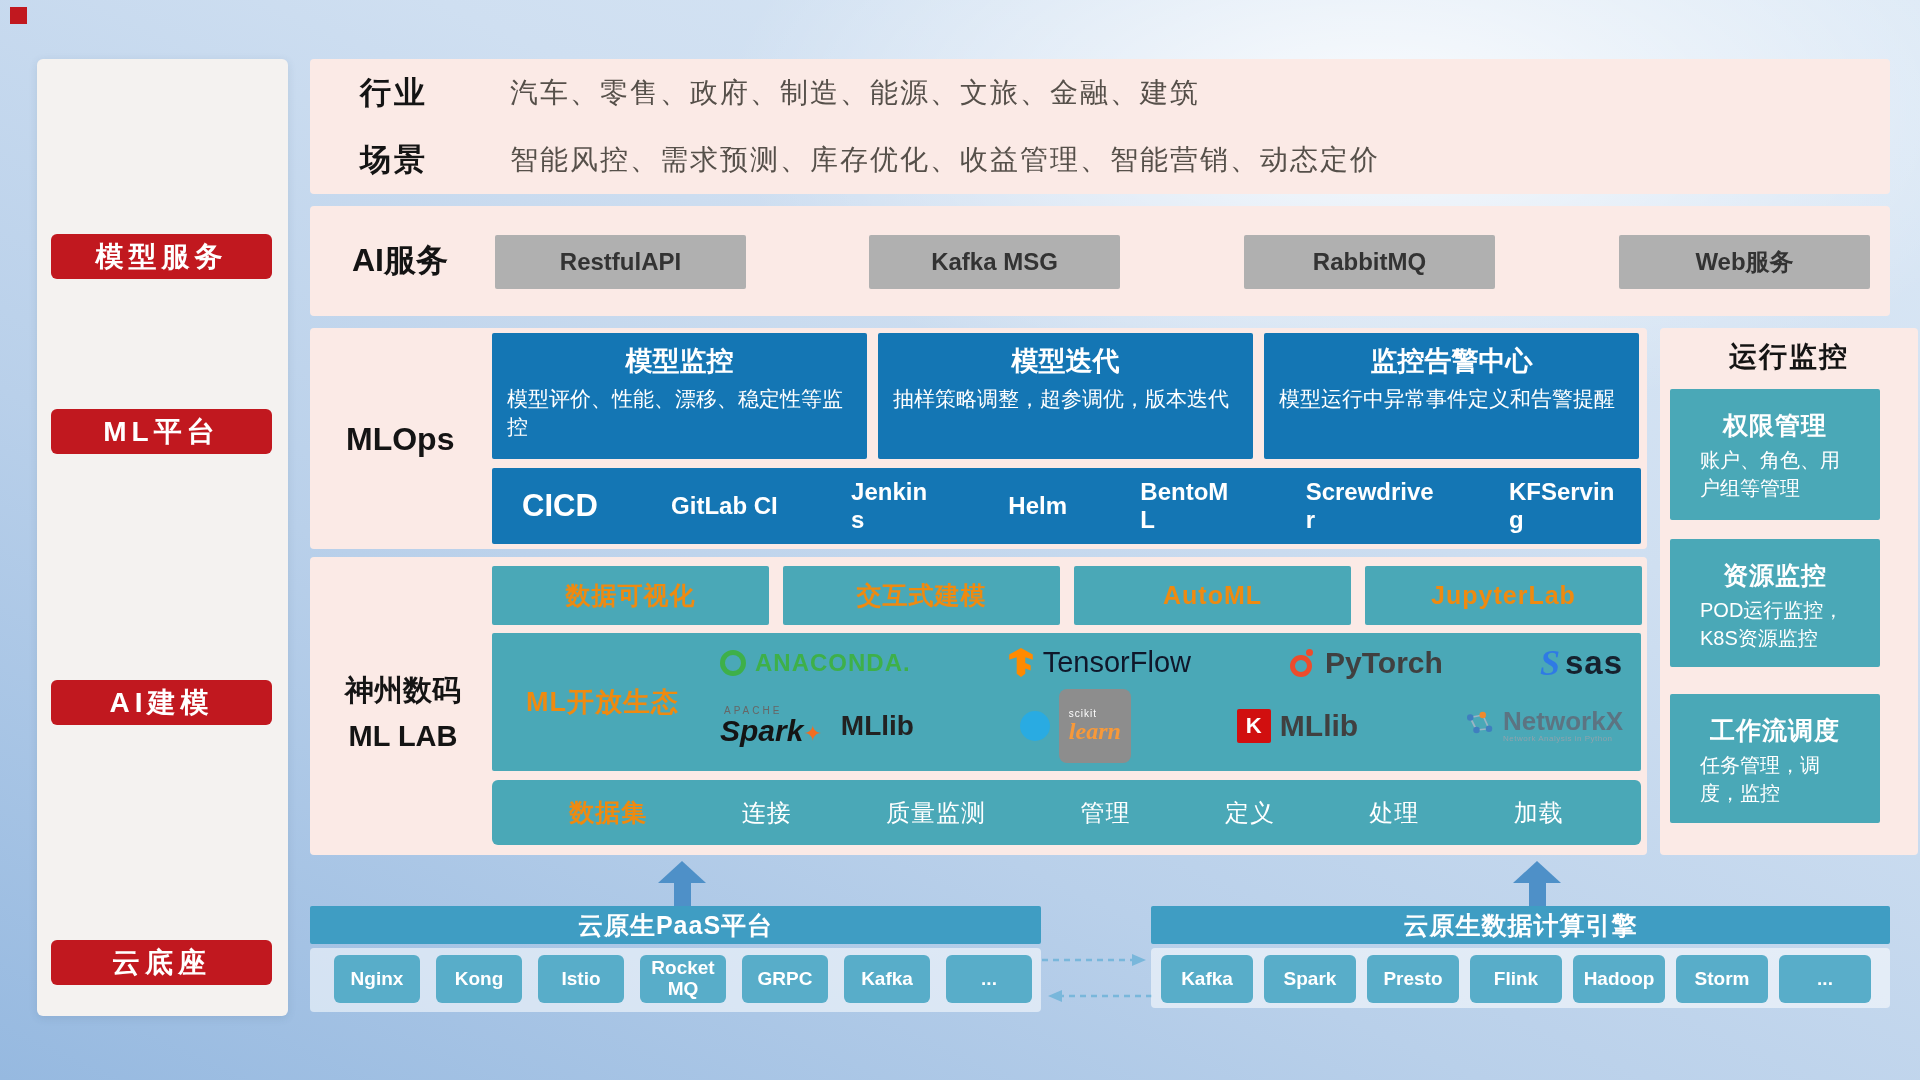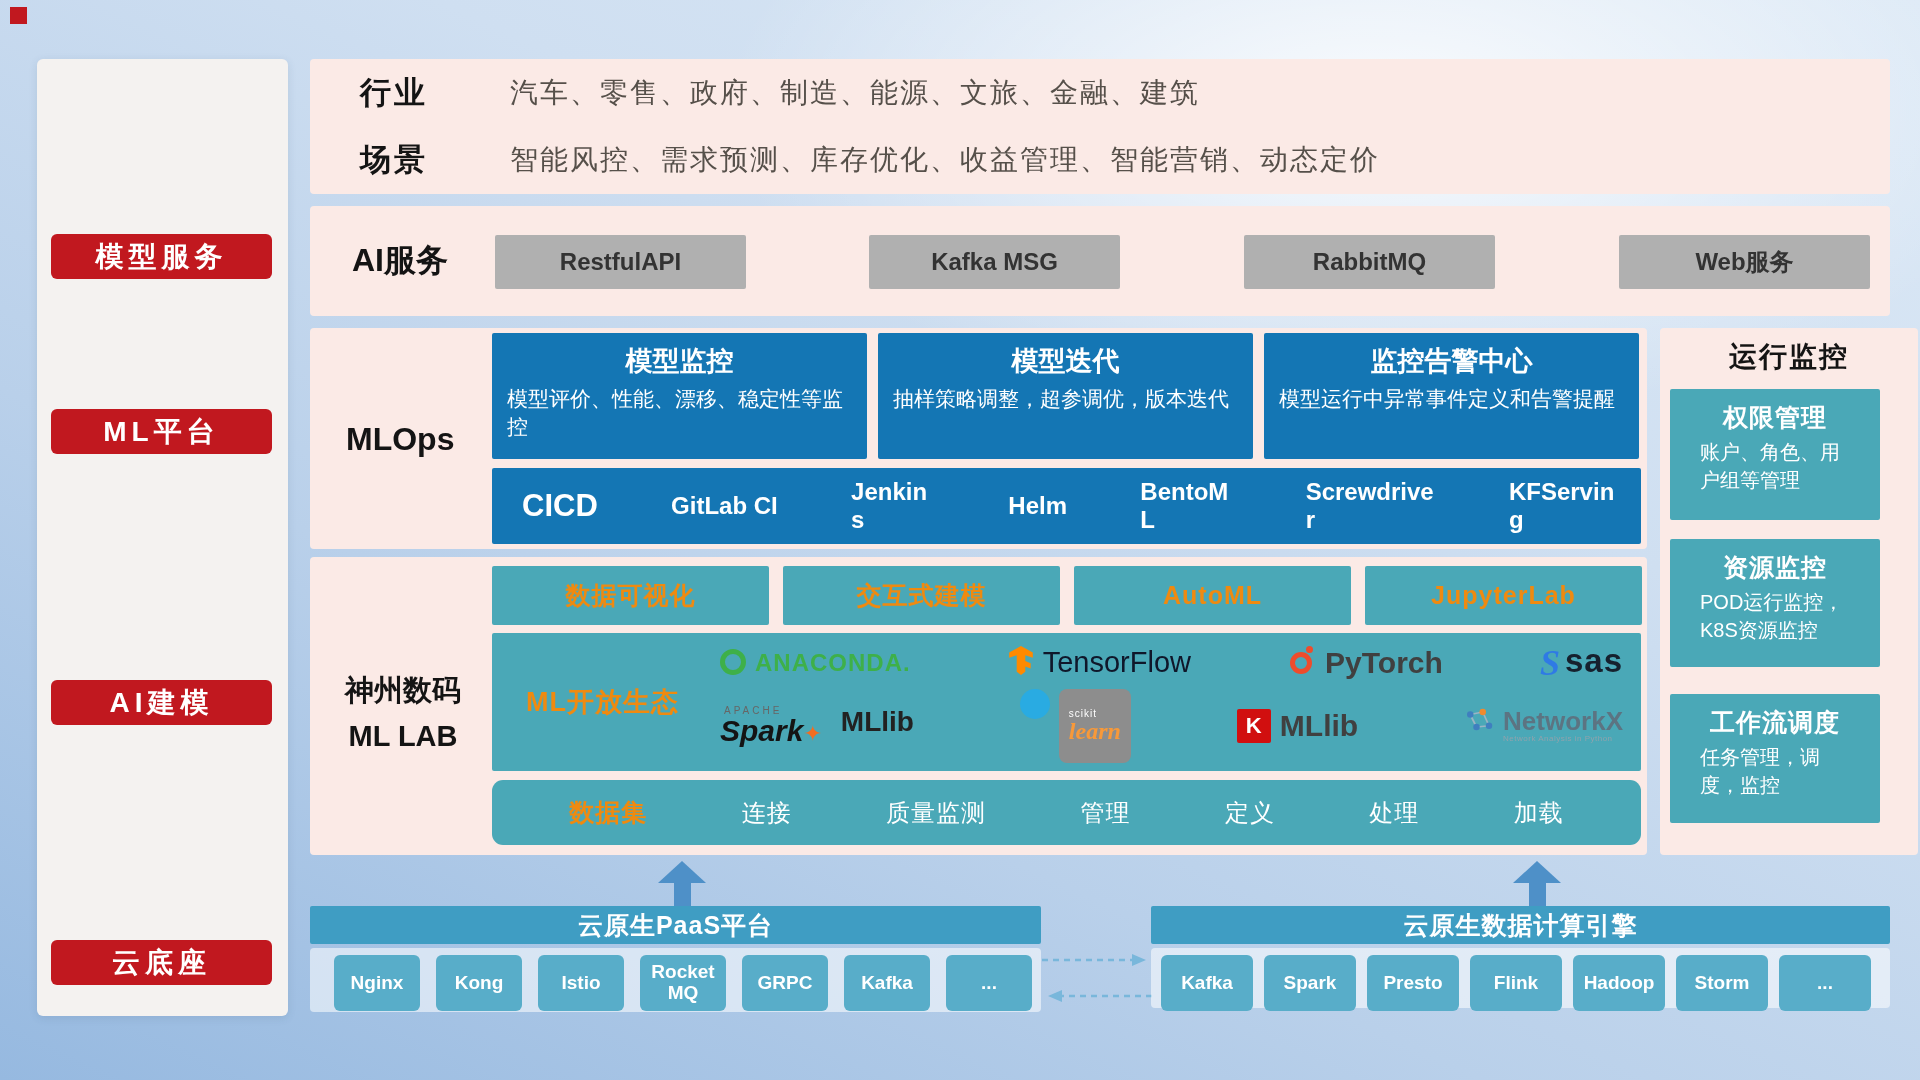--- a/index.html
+++ b/index.html
@@ -47,21 +47,21 @@
 
   
   .mllab-label{position:absolute;left:8px;top:110px;width:170px;text-align:center;
     font-size:29px;font-weight:700;color:#141414;line-height:46px}
   .teal-btn{position:absolute;top:9px;width:277px;height:59px;background:#4aa8b7;border-radius:2px;
     color:#ef8a10;font-size:25px;font-weight:700;display:flex;align-items:center;justify-content:center;letter-spacing:1px}
   .eco-box{position:absolute;left:182px;top:76px;width:1149px;height:138px;background:#4aa8b7;border-radius:2px}
   .eco-label{position:absolute;left:34px;top:50%;transform:translateY(-50%);color:#ef8a10;font-size:27px;font-weight:700;letter-spacing:1px}
   .eco-rows{position:absolute;left:228px;right:18px;top:6px;bottom:6px;display:flex;flex-direction:column;justify-content:space-around}
   .eco-row{display:flex;align-items:center;justify-content:space-between}
-  .logo{display:flex;align-items:flex-start;gap:9px}
+  .logo{display:flex;align-items:center;gap:9px}
   .ana-icon{width:26px;height:26px;border:5px solid #3eb049;border-radius:50%}
   .ana-text{color:#3eb049;font-weight:800;font-size:24px;letter-spacing:1px}
   .tf-icon{width:26px;height:29px}
   .tf-text{color:#0f172a;font-weight:400;font-size:29px}
   .pt-icon{position:relative;width:28px;height:28px}
   .pt-ring{position:absolute;left:2px;bottom:0;width:22px;height:22px;border:5px solid #ee4c2c;border-radius:50%}
   .pt-dot{position:absolute;right:3px;top:0;width:7px;height:7px;background:#ee4c2c;border-radius:50%}
   .pt-text{color:#404040;font-weight:600;font-size:30px}
   .sas-swirl{color:#2f7ae5;font-size:36px;font-weight:800;font-family:"Liberation Serif",serif;font-style:italic;margin-right:-4px}
   .sas-text{color:#16212e;font-weight:800;font-size:33px;letter-spacing:1px}
@@ -73,36 +73,36 @@
   .sk-disc{width:30px;height:30px;background:#29abe2;border-radius:50%}
   .sk-badge{display:flex;flex-direction:column;background:#8d8d8d;border-radius:8px;padding:20px 10px;line-height:1}
   .sk-top{font-size:10px;color:#fff;letter-spacing:1px}
   .sk-script{font-size:24px;font-weight:700;font-style:italic;color:#f89939;font-family:"Liberation Serif",serif}
   .keras-k{width:34px;height:34px;background:#d10f0f;color:#fff;font-weight:700;font-size:22px;display:flex;align-items:center;justify-content:center;border-radius:2px}
   .keras-text{color:#404040;font-weight:600;font-size:30px}
   .nx-icon{width:30px;height:30px}
   .nx-stack{display:flex;flex-direction:column;line-height:1.1}
   .nx-text{color:#5c7482;font-weight:700;font-size:26px}
   .nx-sub{color:#8fa3ad;font-size:8px;letter-spacing:.5px}
-  .dataset-bar{position:absolute;left:182px;top:223px;width:1149px;height:65px;background:#4aa8b7;border-radius:11px;
+  .dataset-bar{position:absolute;left:182px;top:223px;width:1149px;height:65px;background:#4aa8b7;border-radius:6px;
     display:flex;align-items:center;justify-content:space-around;padding:0 30px}
   .ds-label{color:#ef8a10;font-size:25px;font-weight:700;letter-spacing:1px}
   .ds-item{color:#fff;font-size:24px;letter-spacing:1px}
 
   
   .monitor-title{position:absolute;top:10px;left:0;width:100%;text-align:center;font-size:28px;font-weight:700;color:#141414;letter-spacing:2px}
   .teal-card{position:absolute;left:10px;width:210px;background:#4aa8b7;border-radius:2px;color:#fff}
-  .tcard-title{margin-top:12px;text-align:center;font-size:25px;font-weight:700;letter-spacing:1px}
+  .tcard-title{margin-top:20px;text-align:center;font-size:25px;font-weight:700;letter-spacing:1px}
   .tcard-desc{margin-top:4px;padding:0 30px;font-size:20px;line-height:1.4}
 
   
   .strip{position:absolute;background:rgba(255,255,255,.55);border-radius:4px}
   .bar{position:absolute;height:38px;background:#3f9dc3;border-radius:2px;color:#fff;
     font-size:25px;font-weight:700;display:flex;align-items:center;justify-content:center;letter-spacing:1px}
-  .chip{position:absolute;top:955px;width:86px;height:56px;background:#58adc9;border-radius:6px;color:#fff;
+  .chip{position:absolute;top:955px;width:86px;height:48px;background:#58adc9;border-radius:6px;color:#fff;
     font-size:19px;font-weight:700;display:flex;align-items:center;justify-content:center;text-align:center;
     word-break:break-all;line-height:1.1;padding:17px 4px}
   .chip.wide{width:92px}
   .up-arrow{position:absolute;width:48px}
   .up-arrow .head{width:0;height:0;border-left:24px solid transparent;border-right:24px solid transparent;border-bottom:22px solid #4e90c8}
   .up-arrow .stem{width:17px;height:23px;background:#4e90c8;margin:0 auto}
   .dashed-arrows{position:absolute;left:1038px;top:946px}
 </style>
 </head>
 <body>

